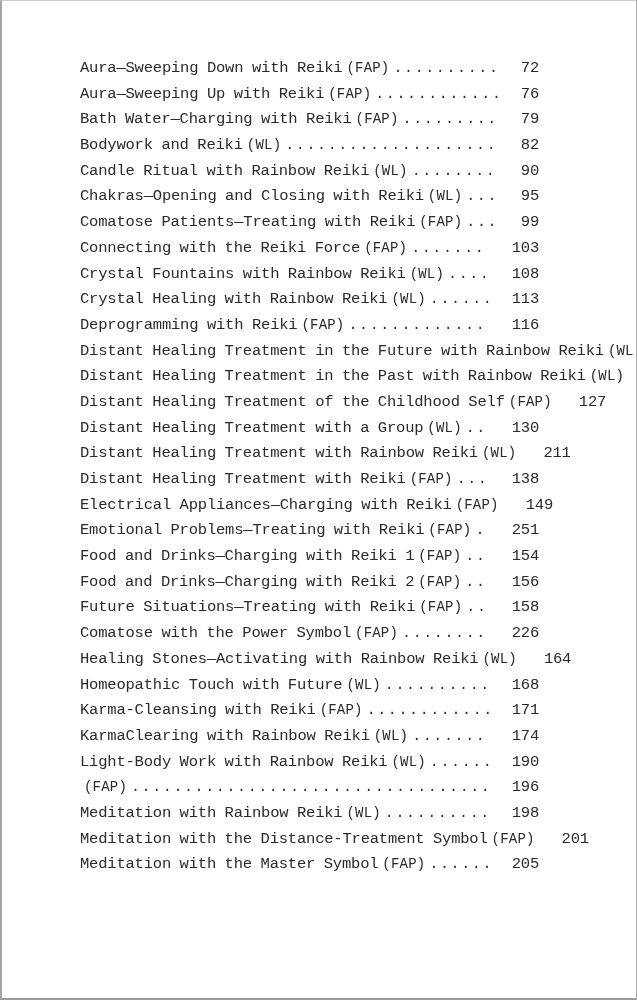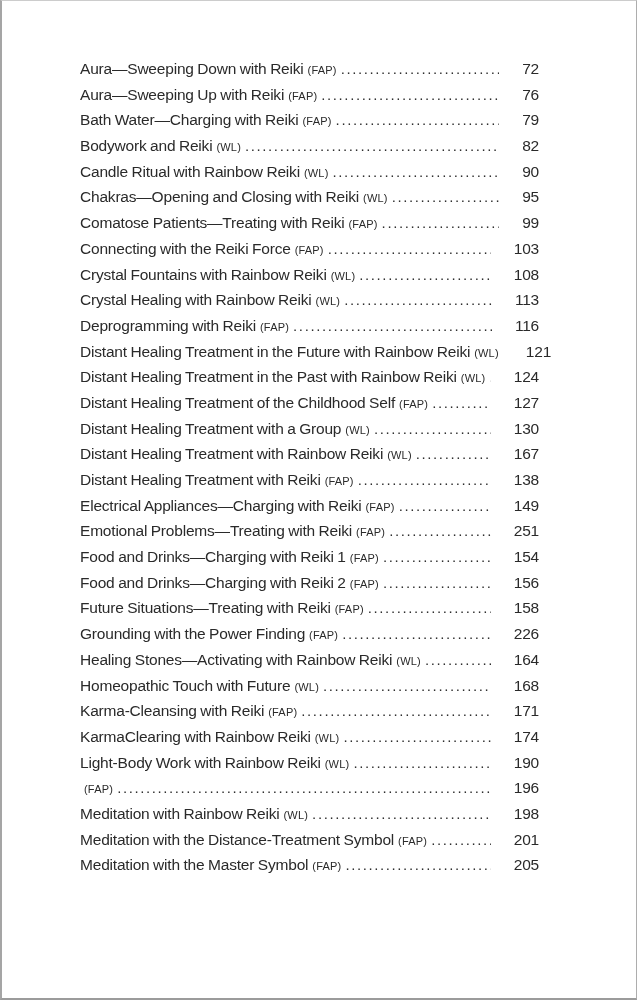--- a/index.html
+++ b/index.html
@@ -11,21 +11,21 @@
     position: relative;
     width: 637px;
     height: 1000px;
     box-sizing: border-box;
     background: #ffffff;
     border-top: 1px solid #cccccc;
     border-right: 1px solid #adadad;
     border-bottom: 2px solid #9b9b9b;
     border-left: 2px solid #a5a5a5;
     overflow: hidden;
-    font-family: Liberation Sans, sans-serif;
+    font-family: Liberation Mono, monospace;
     color: #2a2a2a;
   }
   .toc {
     position: absolute;
     left: 78px;
     right: 97px;
     top: 55px;
     list-style: none;
     margin: 0;
     padding: 0;
@@ -39,21 +39,21 @@
     font-size: 15.5px;
     letter-spacing: -0.2px;
     word-spacing: -0.5px;
     white-space: nowrap;
   }
   .toc-title {
     flex: 0 0 auto;
   }
   .toc-tag {
     flex: 0 0 auto;
-    font-size: 11px;
+    font-size: 14px;
     letter-spacing: 0.2px;
     margin-left: 4px;
   }
   .toc-leader {
     flex: 1 1 auto;
     min-width: 0;
     overflow: hidden;
     margin: 0 5px 0 4px;
     color: #2f2f2f;
   }
@@ -175,21 +175,21 @@
     <span class="toc-title">Distant Healing Treatment with a Group</span>
     <span class="toc-tag">(WL)</span>
     <span class="toc-leader"></span>
     <span class="toc-page">130</span>
   </li>
 
   <li class="toc-row">
     <span class="toc-title">Distant Healing Treatment with Rainbow Reiki</span>
     <span class="toc-tag">(WL)</span>
     <span class="toc-leader"></span>
-    <span class="toc-page">167</span>
+    <span class="toc-page">211</span>
   </li>
 
   <li class="toc-row">
     <span class="toc-title">Distant Healing Treatment with Reiki</span>
     <span class="toc-tag">(FAP)</span>
     <span class="toc-leader"></span>
     <span class="toc-page">138</span>
   </li>
 
   <li class="toc-row">
@@ -221,21 +221,21 @@
   </li>
 
   <li class="toc-row">
     <span class="toc-title">Future Situations—Treating with Reiki</span>
     <span class="toc-tag">(FAP)</span>
     <span class="toc-leader"></span>
     <span class="toc-page">158</span>
   </li>
 
   <li class="toc-row">
-    <span class="toc-title">Grounding with the Power Finding</span>
+    <span class="toc-title">Comatose with the Power Symbol</span>
     <span class="toc-tag">(FAP)</span>
     <span class="toc-leader"></span>
     <span class="toc-page">226</span>
   </li>
 
   <li class="toc-row">
     <span class="toc-title">Healing Stones—Activating with Rainbow Reiki</span>
     <span class="toc-tag">(WL)</span>
     <span class="toc-leader"></span>
     <span class="toc-page">164</span>

